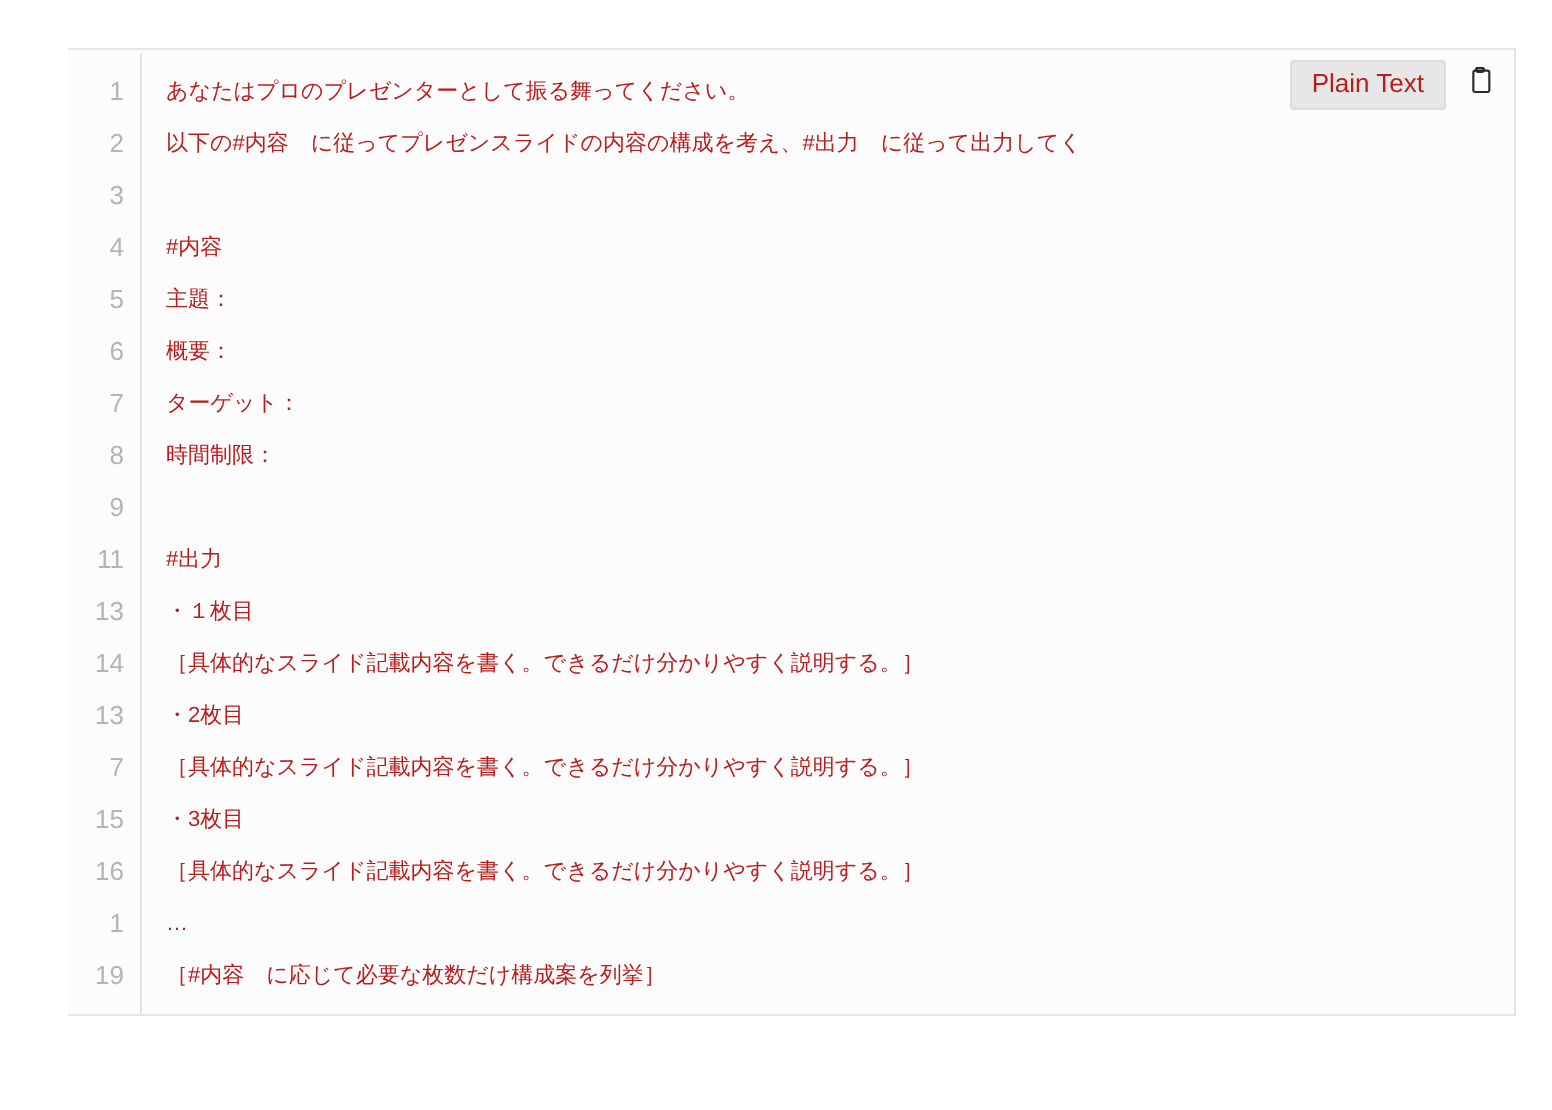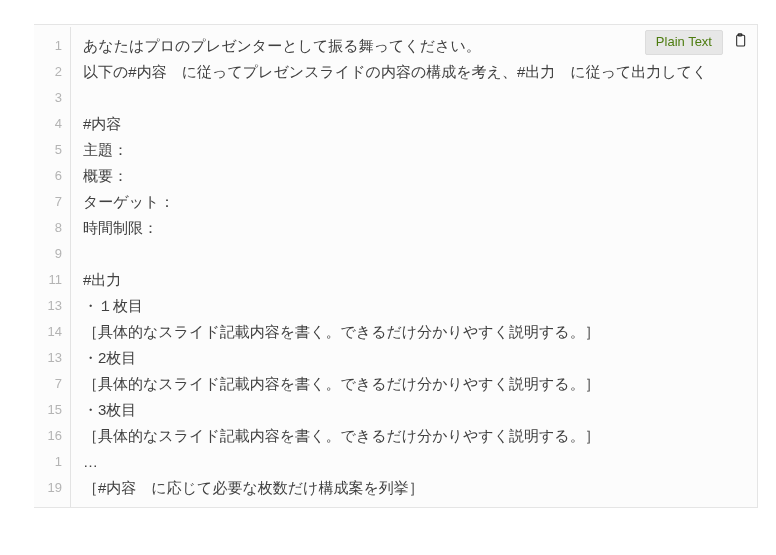--- a/index.html
+++ b/index.html
@@ -28,21 +28,21 @@
     align-items: center;
     gap: 6px;
     z-index: 2;
   }
   .lang-btn {
     background: #e7e7e7;
     border: 1px solid #dcdcdc;
     border-radius: 2px;
     padding: 3px 10px;
     font-size: 13px;
-    color: #4d7c0f;
+    color: #b91c1c;
     cursor: pointer;
     line-height: 1.3;
   }
   .copy-btn {
     width: 22px;
     height: 22px;
     display: flex;
     align-items: center;
     justify-content: center;
     cursor: pointer;
@@ -62,23 +62,23 @@
     line-height: 26px;
     width: 36px;
     border-right: 1px solid #e3e3e3;
     background: #fcfcfc;
     user-select: none;
   }
   .gutter div { padding-right: 8px; }
   .code {
     flex: 1 1 auto;
     padding: 6px 0 6px 12px;
-    font-size: 15px;
+    font-size: 11px;
     line-height: 26px;
-    color: #404040;
+    color: #b91c1c;
     white-space: pre;
     overflow: hidden;
   }
   .code div { min-height: 26px; }
 </style>
 </head>
 <body>
 
 <div class="editor-wrap">
 

